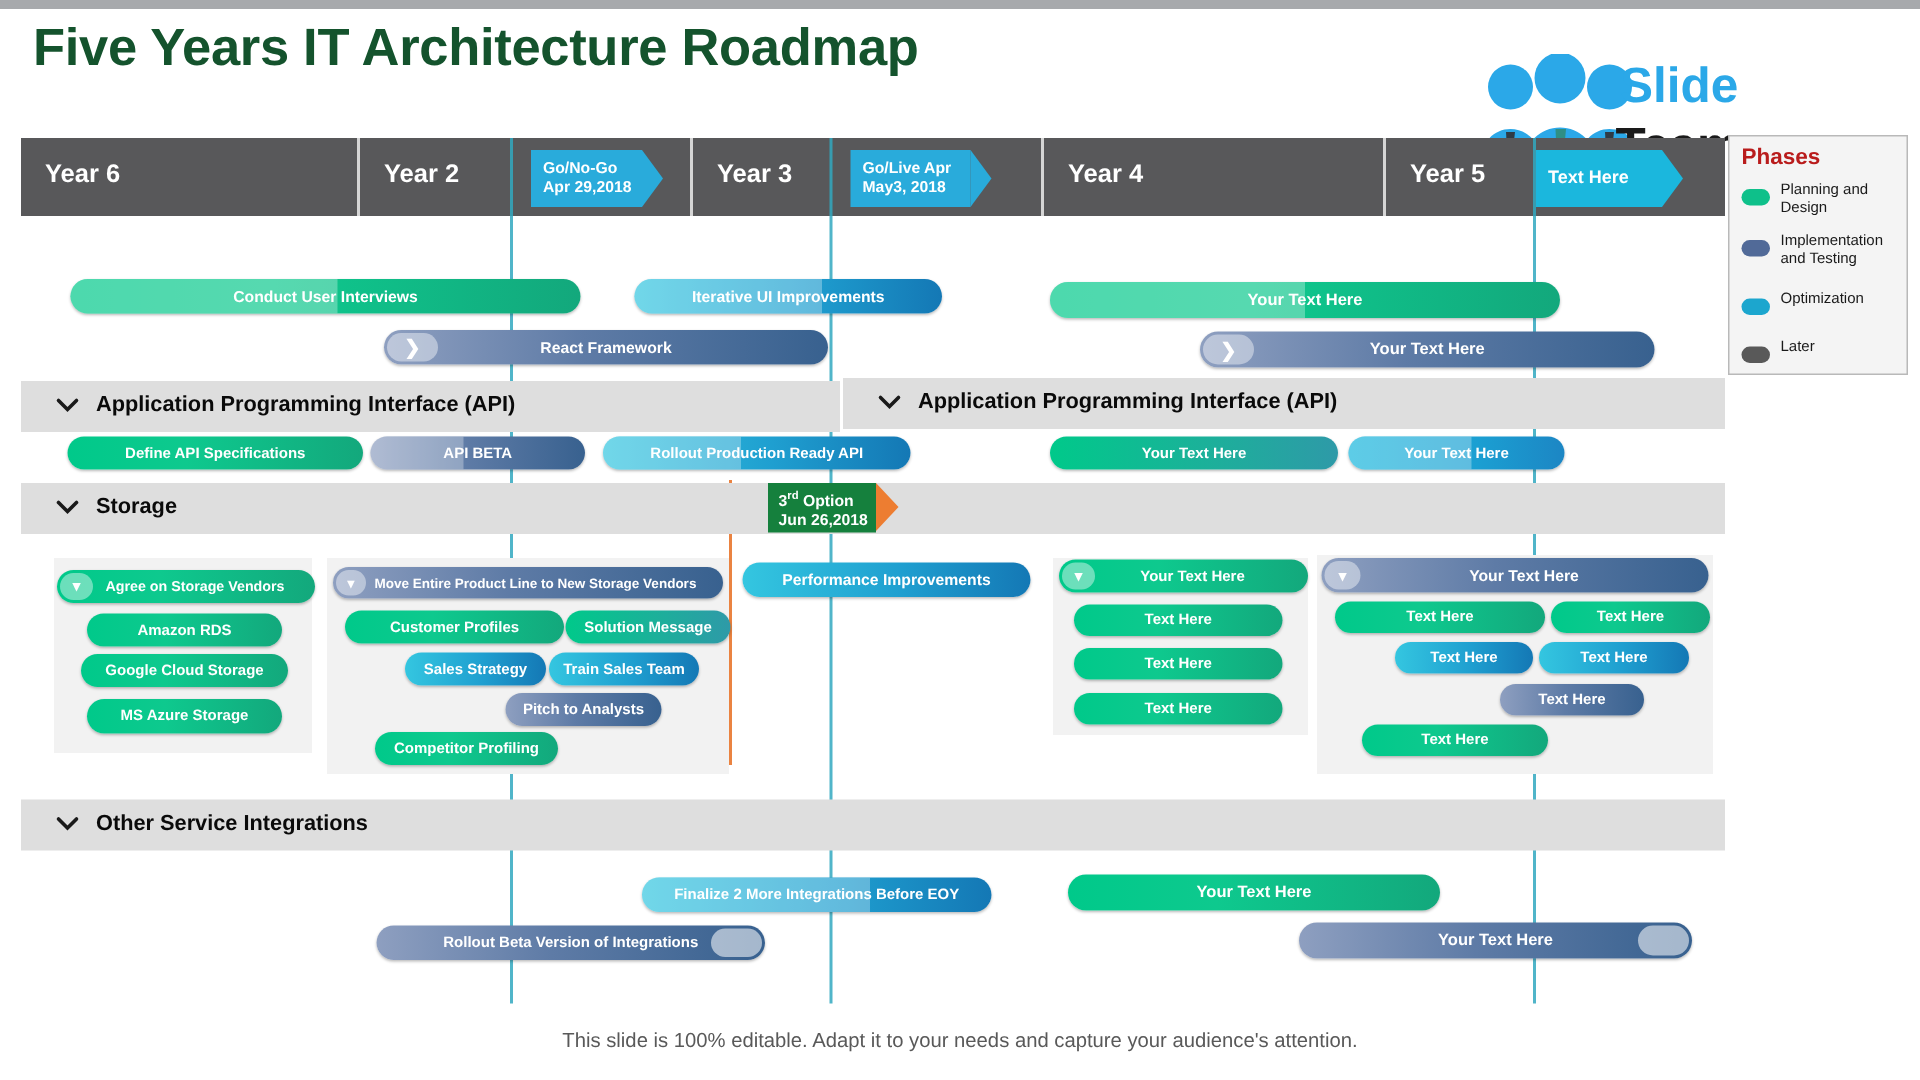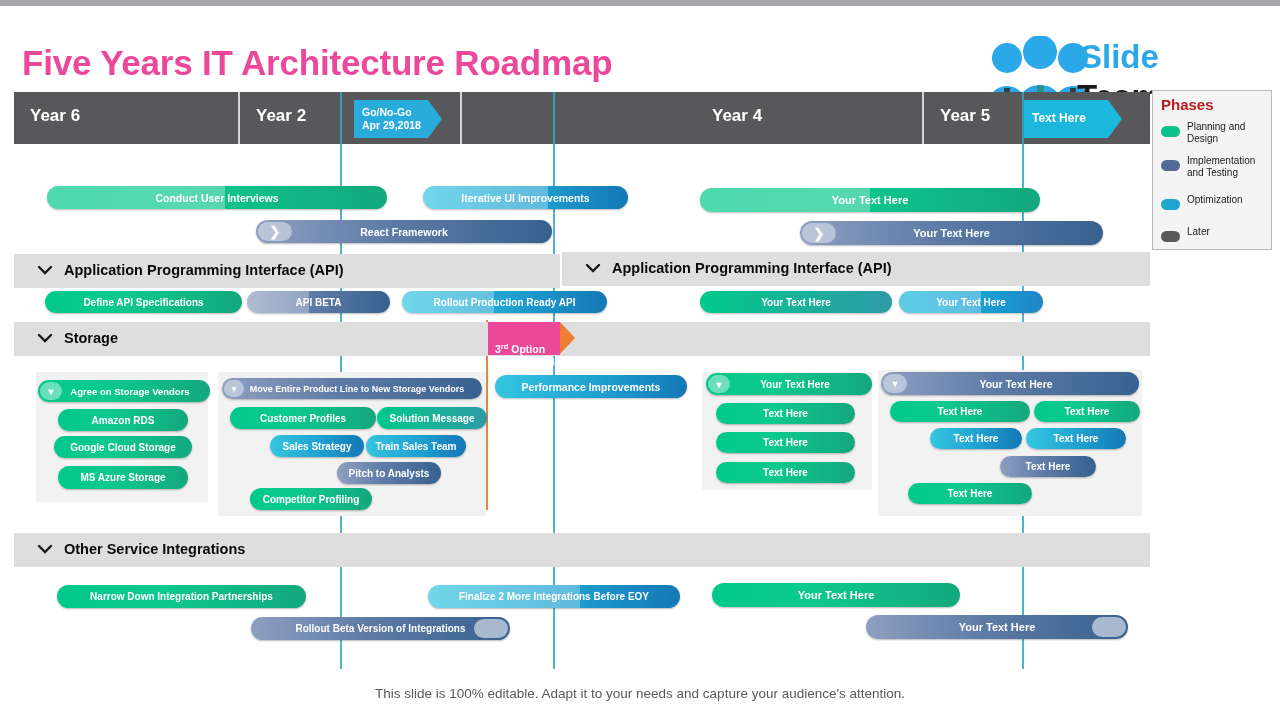--- a/index.html
+++ b/index.html
@@ -8,22 +8,22 @@
     background: #ffffff;
     font-family: "Liberation Sans", sans-serif;
     overflow: hidden;
   }
   #slide { position: relative; width: 1280px; height: 720px; background:#fff; }
 
   .topband { position:absolute; left:0; top:0; width:1280px; height:6px; background:#a7a9ac; }
 
   .title {
     position:absolute; left:22px; top:12px;
-    font-size:35px; font-weight:bold; color:#ec4899;
-    letter-spacing:-0.2px; white-space:nowrap;margin-top:31px;
+    font-size:35px; font-weight:bold; color:#14532d;
+    letter-spacing:-0.2px; white-space:nowrap;
   }
 
   
   .logo { position:absolute; left:985px; top:36px; width:190px; height:105px; }
   .logo .word1 { position:absolute; left:95px; top:2px; font-size:33px; font-weight:bold; color:#2ba8e8; }
   .logo .word2 { position:absolute; left:92px; top:42px; font-size:33px; font-weight:bold; color:#1a1a1a; }
 
   
   .yearbar { position:absolute; left:14px; top:92px; width:1136px; height:52px; background:#58585a; }
   .yearcell {
@@ -89,23 +89,23 @@
   .g-slate  { background:linear-gradient(90deg,#8e9fc0 0%,#5e7ba6 45%,#38618f 100%); }
   .g-cyan   { background:linear-gradient(90deg,#34c6e0 0%,#1f9fd0 55%,#1478b5 100%); }
   .g-teal   { background:linear-gradient(90deg,#00c98a 0%,#1cb09a 55%,#2e9aa8 100%); }
   .g-cyan2  { background:linear-gradient(90deg,#18b7dd 0%,#1b9fd2 60%,#1c86c4 100%); }
 
   
   .cluster { position:absolute; background:#f2f2f2; }
 
   
   .mstone {
-    position:absolute; background:#ec4899; color:#ffffff;
+    position:absolute; background:#15803d; color:#ffffff;
     font-size:10.5px; font-weight:bold; line-height:13px;
-    padding:17px 0 0 7px; height:33px;
+    padding:1px 0 0 7px; height:33px;margin-left:24px;
   }
   .mstone::after {
     content:""; position:absolute; right:-15px; top:0;
     border-top:16.5px solid transparent; border-bottom:16.5px solid transparent;
     border-left:15px solid #ed7d31;
   }
   .mstone sup { font-size:7.5px; vertical-align:super; }
 
   
   .legend {
@@ -158,20 +158,27 @@
     <div class="yearcell" style="left:0px;width:226px;">
       <div class="ylabel">Year 6</div>
     </div>
     <div class="yearcell" style="left:226px;width:222px;">
       <div class="ylabel">Year 2</div>
       <div class="flag" style="left:114px;width:74px;">
         <span>Go/No-Go</span><br>
         <span>Apr 29,2018</span>
       </div>
     </div>
+    <div class="yearcell" style="left:448px;width:234px;">
+      <div class="ylabel">Year 3</div>
+      <div class="flag" style="left:105px;width:80px;">
+        <span>Go/Live  Apr</span><br>
+        <span>May3, 2018</span>
+      </div>
+    </div>
     <div class="yearcell" style="left:682px;width:228px;">
       <div class="ylabel">Year 4</div>
     </div>
     <div class="yearcell" style="left:910px;width:226px;border-right:none;">
       <div class="ylabel">Year 5</div>
       <div class="flag y5" style="left:100px;width:84px;">
         <span>Text Here</span>
       </div>
     </div>
   </div>
@@ -341,24 +348,21 @@
 
   <div class="secrow" style="left:14px;top:533px;width:1136px;">
     <span class="chev">
       <svg width="18" height="18" viewBox="0 0 18 18">
           <path d="M3 6l6 6 6-6" stroke="#1a1a1a" stroke-width="2.4" fill="none" stroke-linecap="round"></path>
         </svg>
     </span>
     <span class="stitle">Other  Service Integrations</span>
   </div>
 
-  <div class="bar g-green" style="left:57px;top:585px;width:249px;height:23px;font-size:10px;">
-    <span class="cap">Narrow Down Integration Partnerships</span>
-  </div>
-  <div class="bar g-cyan" style="left:428px;top:585px;width:252px;height:23px;font-size:10px;">
+  <div class="bar g-cyan" style="left:428px;top:585px;width:233px;height:23px;font-size:10px;">
     <span class="prog" style="width:152px;"></span>
     <span class="cap">Finalize 2 More Integrations Before EOY</span>
   </div>
   <div class="bar g-green" style="left:712px;top:583px;width:248px;height:24px;font-size:11px;">
     <span class="cap">Your Text Here</span>
   </div>
   <div class="bar g-slate" style="left:251px;top:617px;width:259px;height:23px;font-size:10px;">
     <span class="knobend"></span>
     <span class="cap">Rollout Beta Version of Integrations</span>
   </div>

